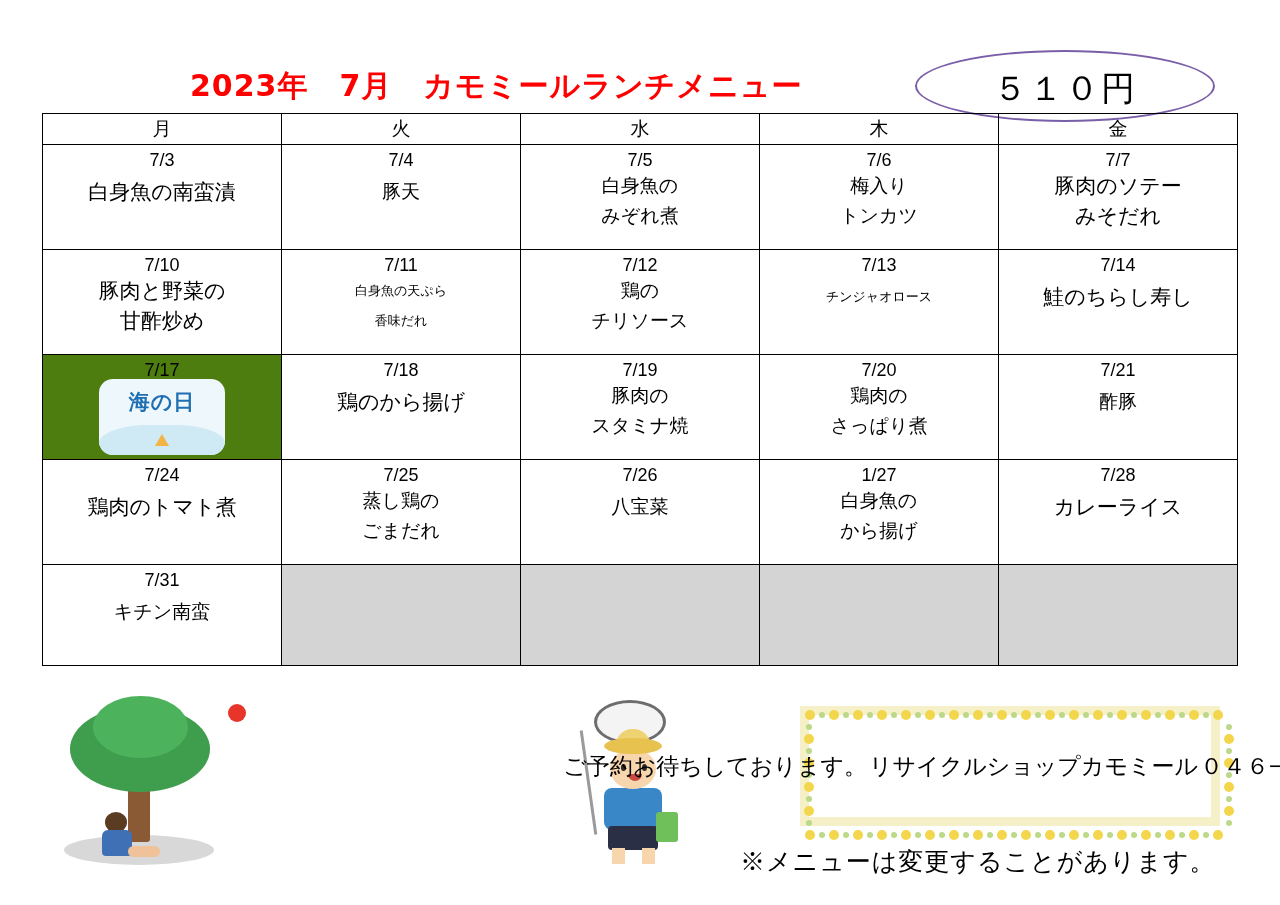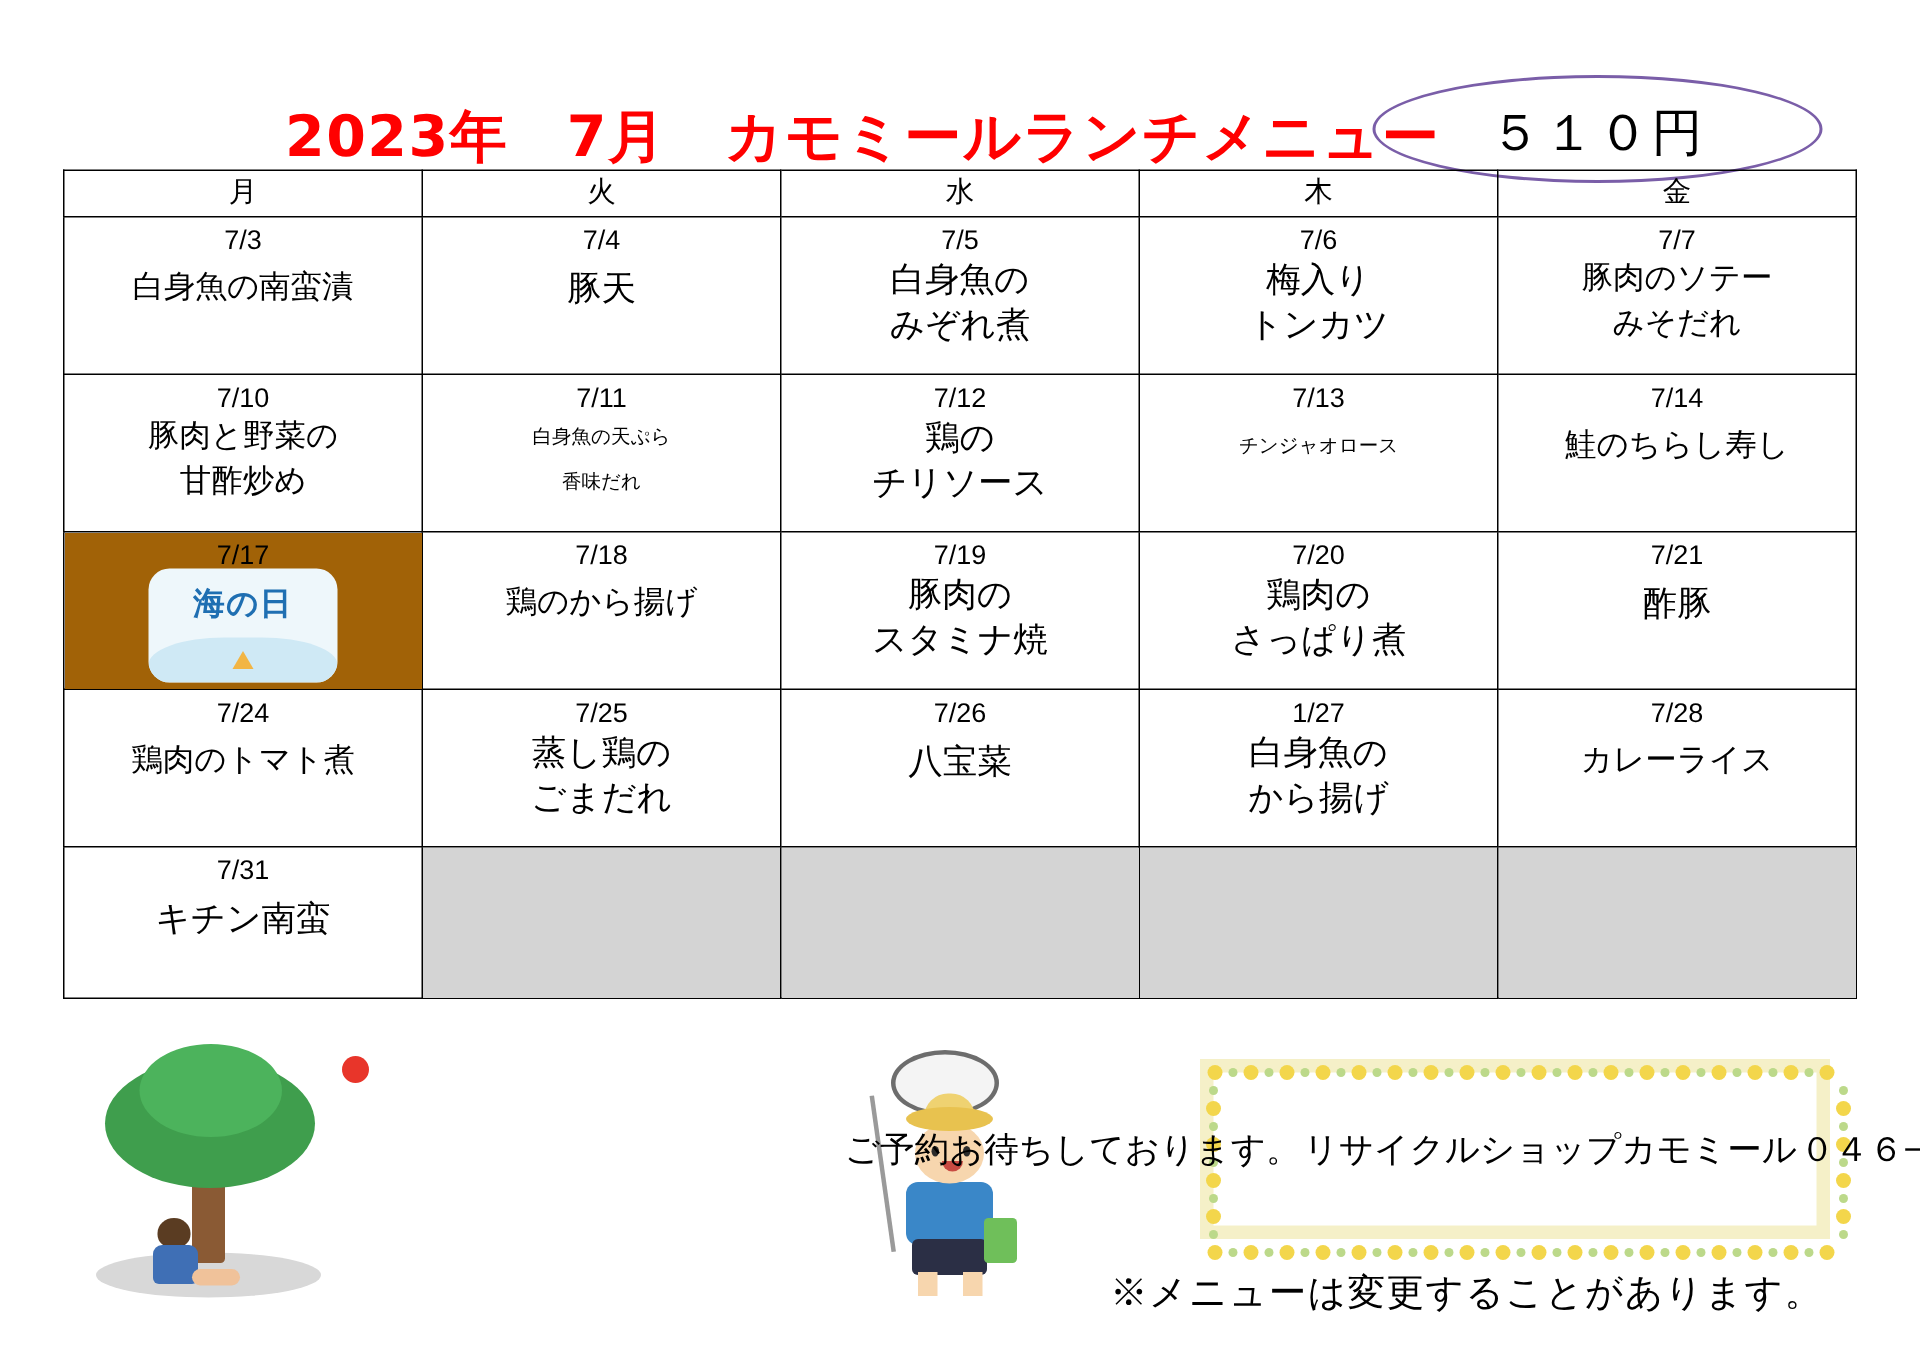--- a/index.html
+++ b/index.html
@@ -21,21 +21,21 @@
     position: absolute;
     top: 28px;
     left: 0;
     width: 1280px;
     height: 70px;
   }
   .title {
     position: absolute;
     left: 190px;
     top: 38px;
-    font-size: 38px;
+    font-size: 30px;
     font-weight: bold;
     color: #ff0000;
     letter-spacing: 1px;
     white-space: nowrap;
     font-family: "DejaVu Sans", sans-serif;
   }
   .price-ellipse {
     position: absolute;
     left: 915px;
     top: 22px;
@@ -95,32 +95,32 @@
     line-height: 22px;
   }
   .menu {
     position: absolute;
     top: 32px;
     left: 0;
     width: 100%;
     padding: 0 4px;
     box-sizing: border-box;
     text-align: center;
-    font-size: 23px;
+    font-size: 19px;
     line-height: 30px;
     letter-spacing: 0px;
   }
   .menu.two-line { top: 26px; text-align: center; }
   .menu.small { font-size: 13px; }
   .menu.smaller { font-size: 21px; }
   td.blank {
     background: #d4d4d4;
   }
   td.holiday {
-    background: #a16207;
+    background: #4d7c0f;
   }
 
   
   .umi-badge {
     position: absolute;
     left: 50%;
     transform: translateX(-50%);
     top: 24px;
     width: 126px;
     height: 76px;

